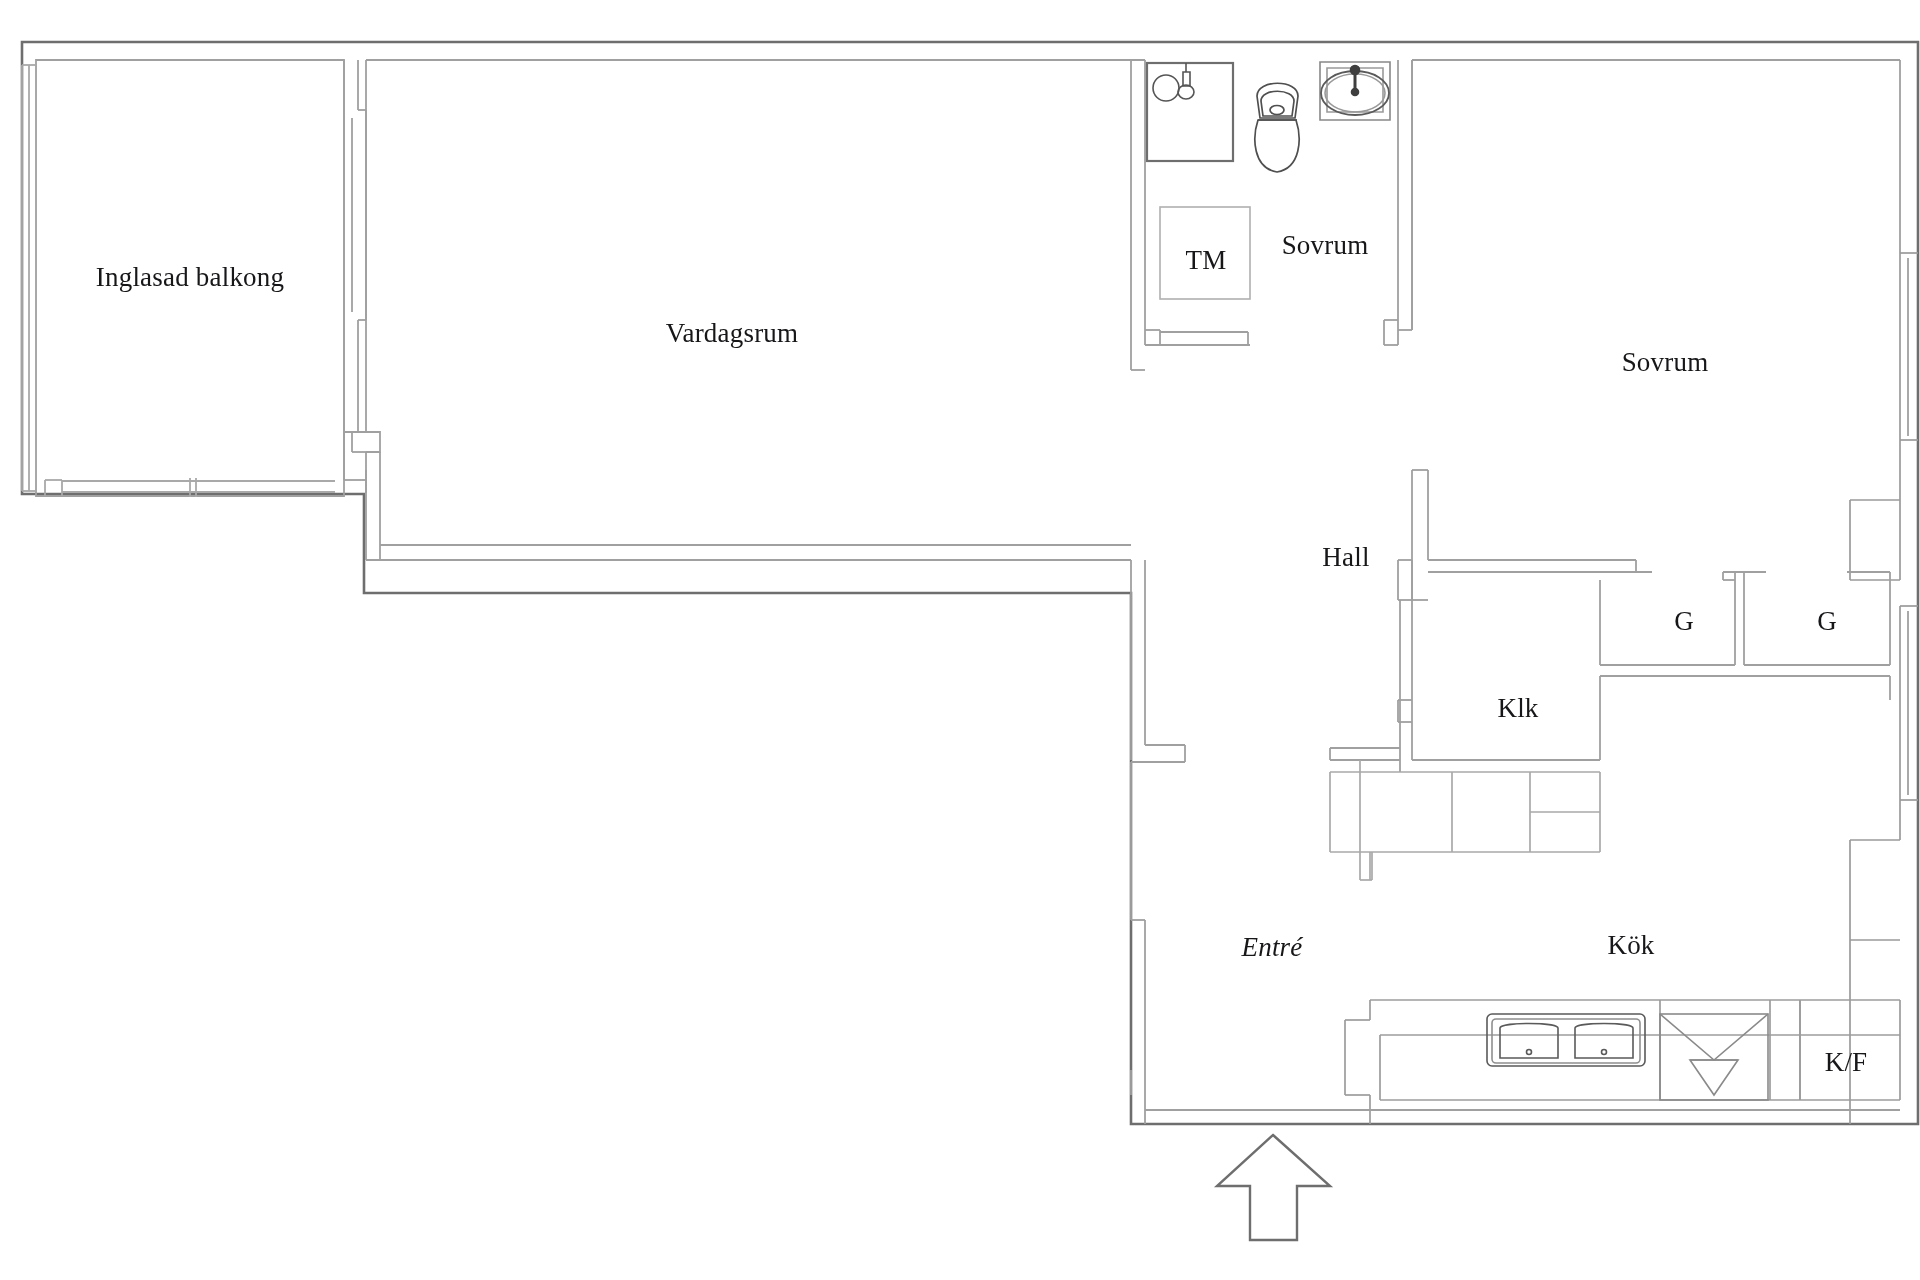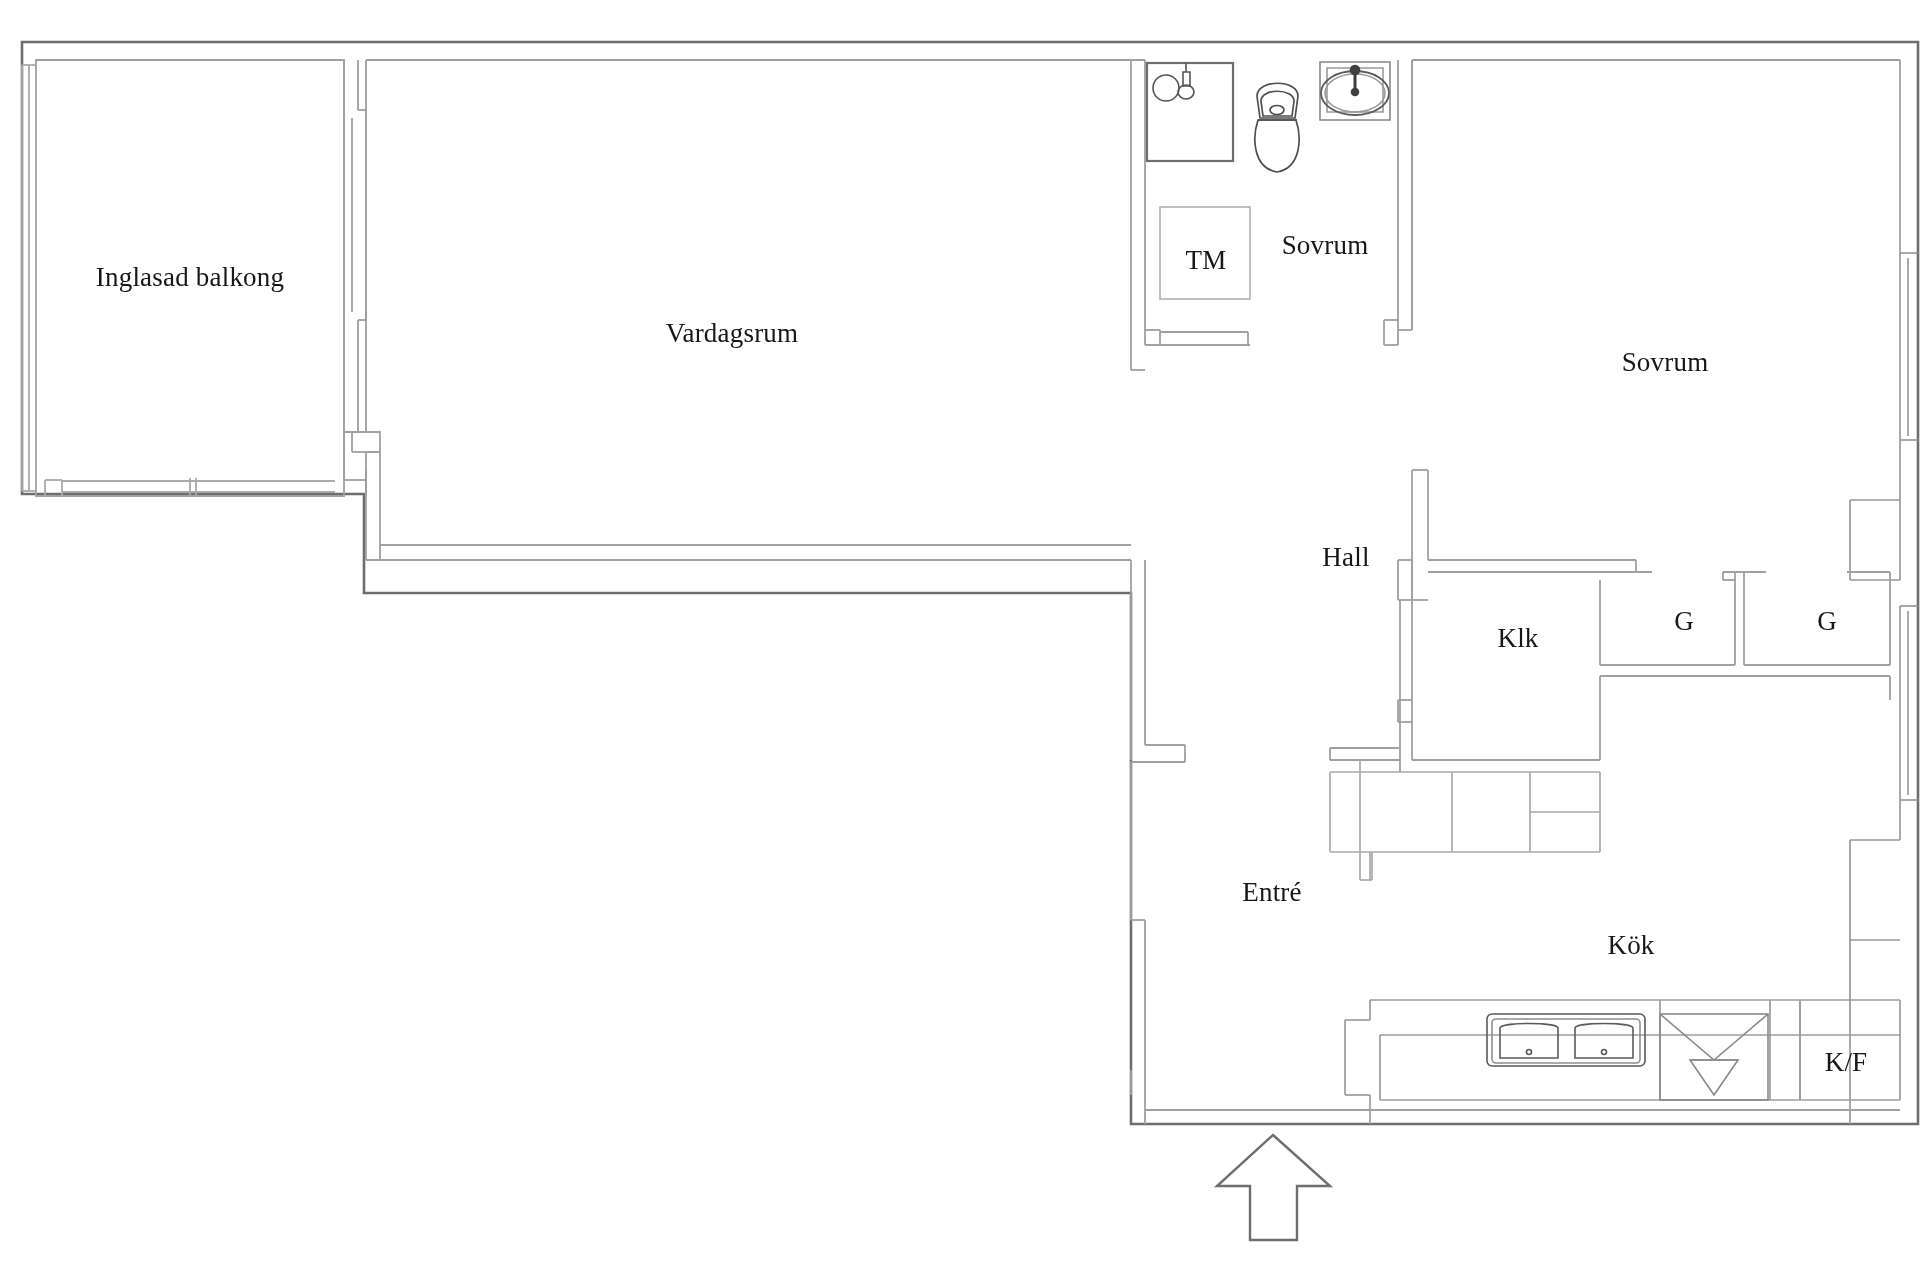--- a/index.html
+++ b/index.html
@@ -297,18 +297,18 @@
 </svg>
 
 <div class="room-label" style="left:190px;top:277px;text-align:center;">Inglasad balkong</div>
 <div class="room-label" style="left:732px;top:333px;">Vardagsrum</div>
 <div class="room-label" style="left:1325px;top:245px;">Sovrum</div>
 <div class="room-label" style="left:1206px;top:260px;">TM</div>
 <div class="room-label" style="left:1665px;top:362px;text-align:right;">Sovrum</div>
 <div class="room-label" style="left:1346px;top:557px;">Hall</div>
 <div class="room-label" style="left:1684px;top:621px;">G</div>
 <div class="room-label" style="left:1827px;top:621px;">G</div>
-<div class="room-label" style="left:1518px;top:638px;">Klk</div>
-<div class="room-label" style="left:1272px;top:892px;">Entré</div>
+<div class="room-label" style="left:1518px;top:708px;">Klk</div>
+<div class="room-label" style="left:1272px;top:947px;font-style:italic;">Entré</div>
 <div class="room-label" style="left:1631px;top:945px;text-align:center;">Kök</div>
 <div class="room-label" style="left:1846px;top:1062px;">K/F</div>
 
 </div>
 
 </body></html>

